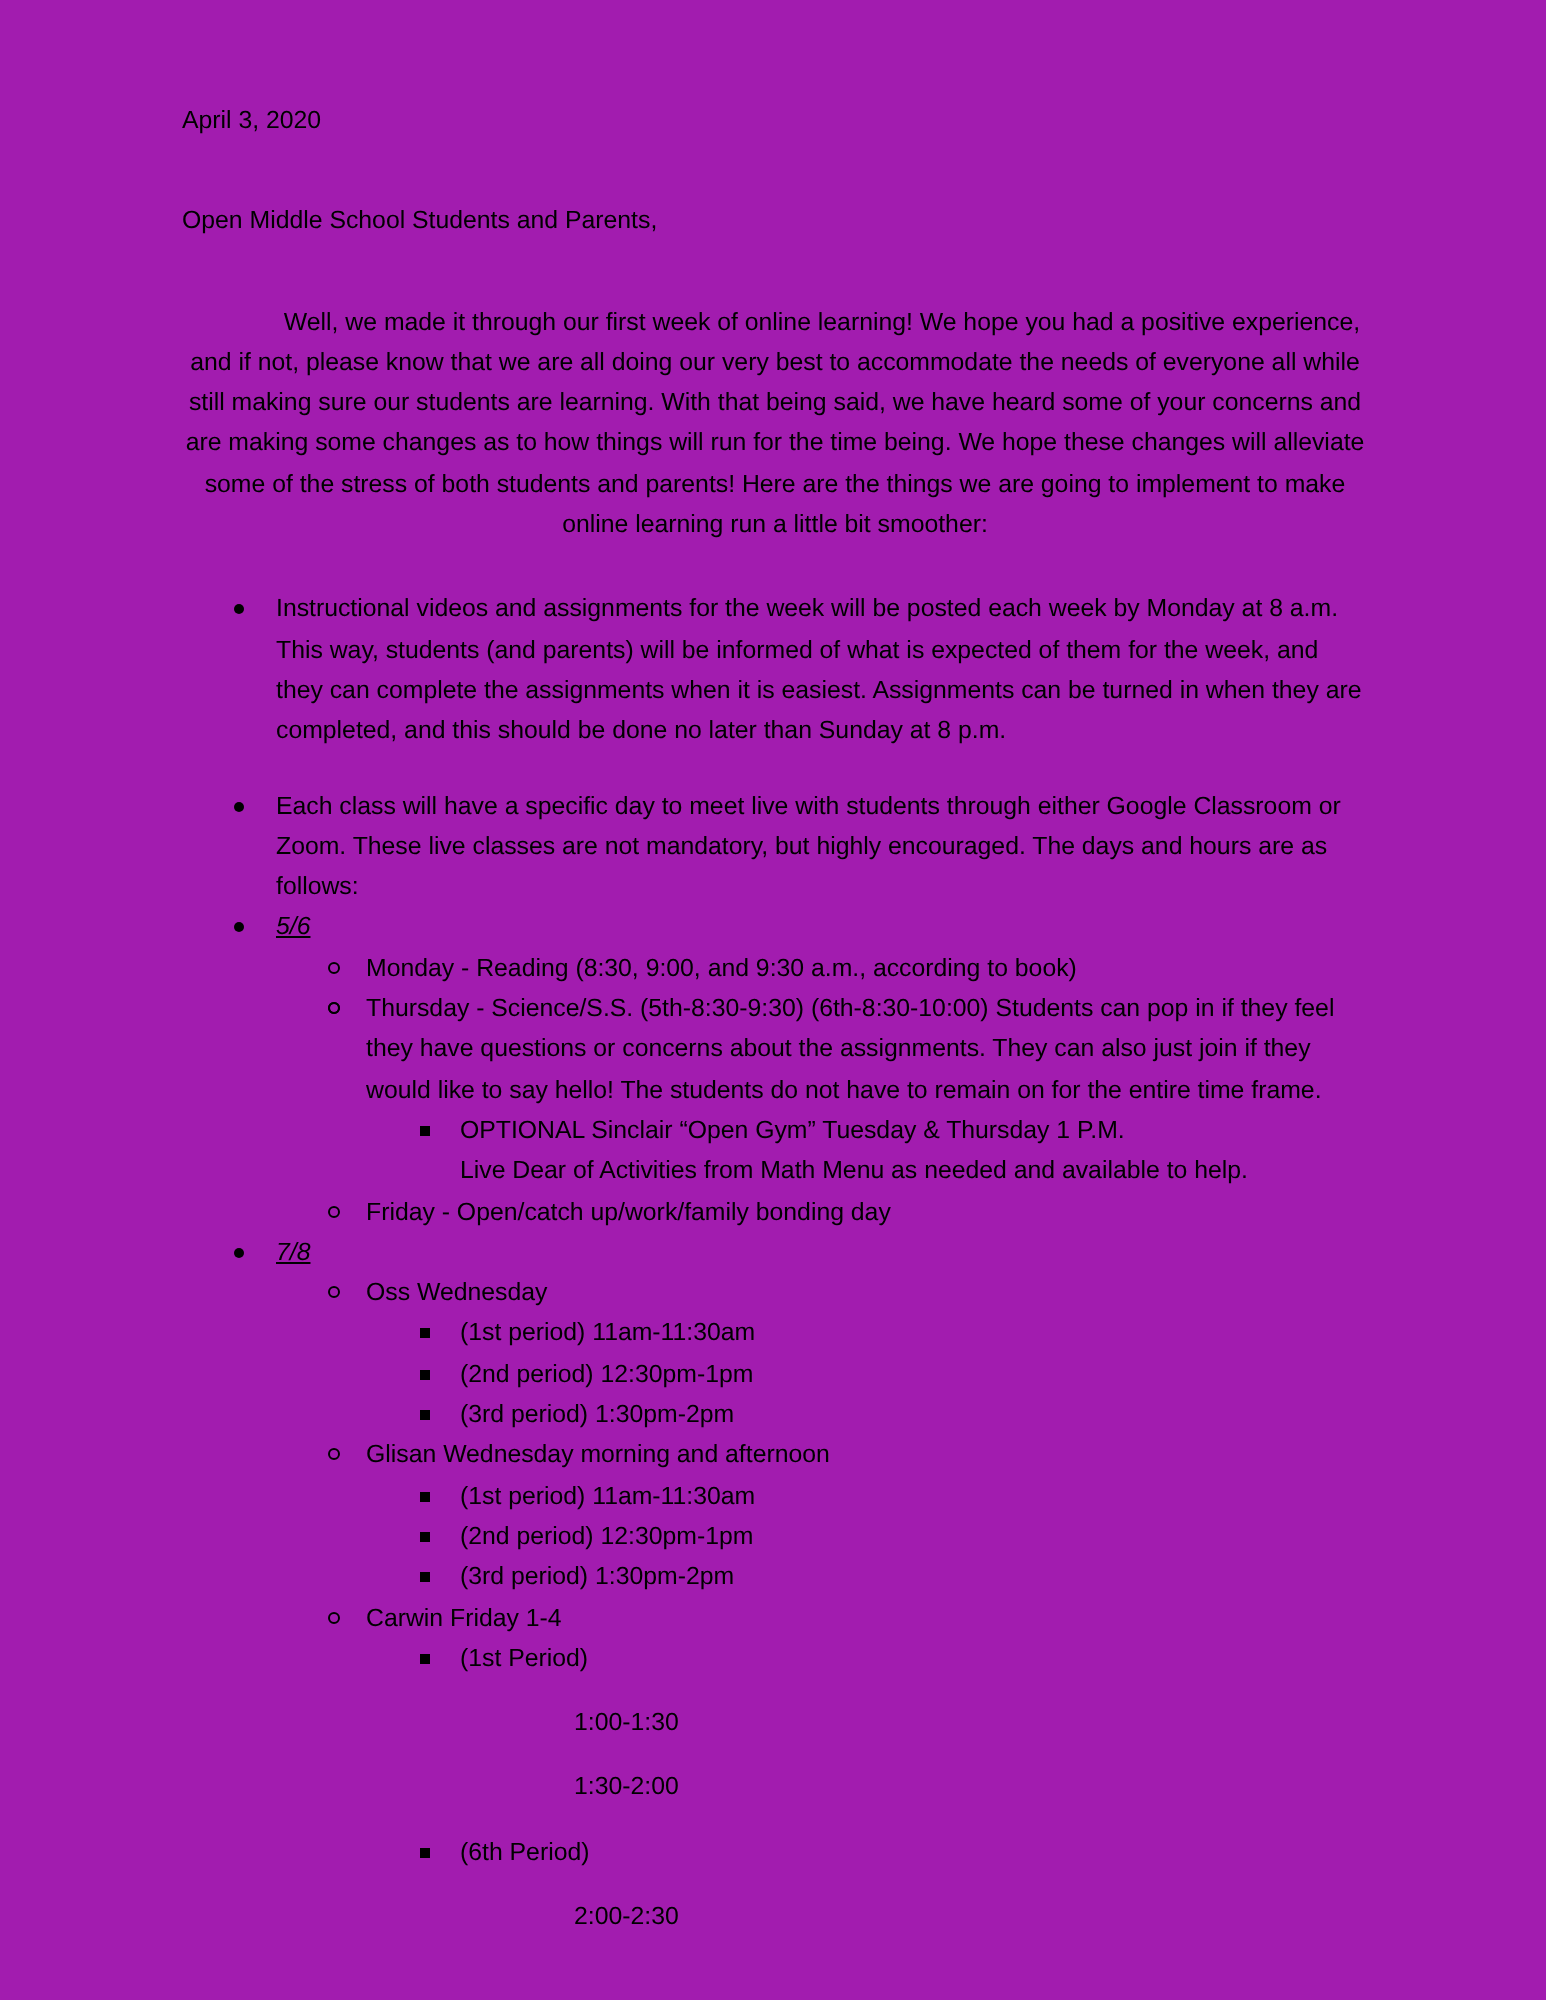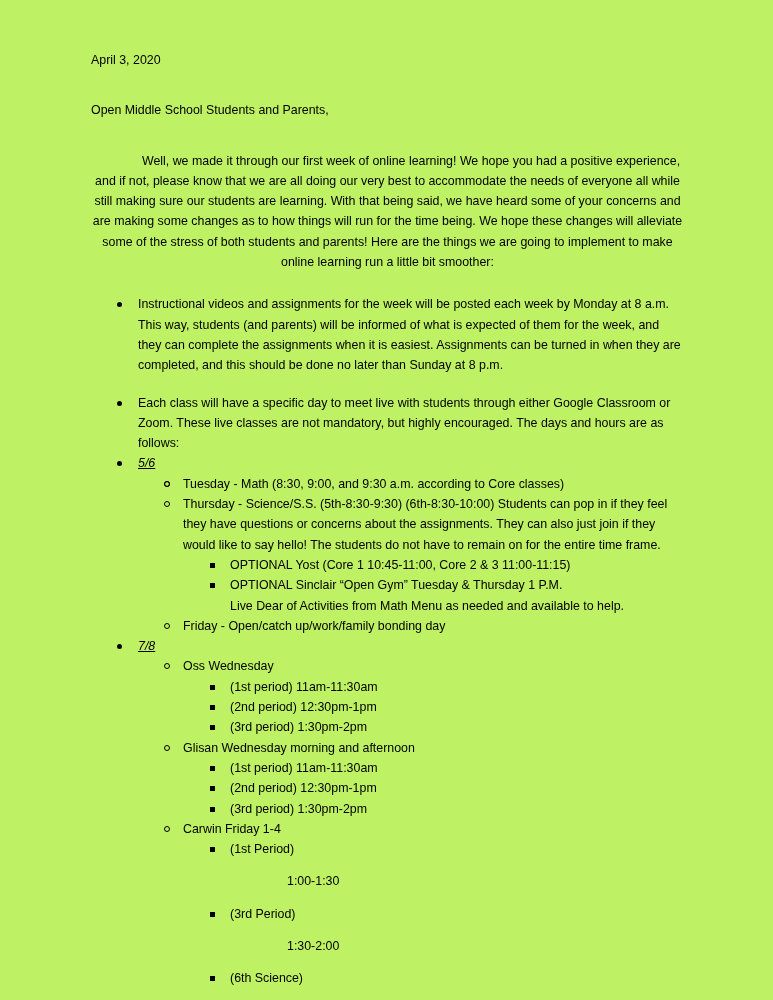--- a/index.html
+++ b/index.html
@@ -12,21 +12,21 @@
     width: 773px;
     height: 1000px;
     font-family: "Liberation Sans", sans-serif;
     color: #000000;
     -webkit-font-smoothing: none;
   }
   .page {
     position: relative;
     width: 773px;
     height: 1000px;
-    background: #bef264;
+    background: #a21caf;
     overflow: hidden;
   }
   
   .doc {
     position: absolute;
     left: 91px;
     top: 50px;
     width: 593px;
     font-size: 12.4px;
     line-height: 20.3px;
@@ -144,33 +144,32 @@
         <span>Each class will have a specific day to meet live with students through either Google Classroom or Zoom. These live classes are not mandatory, but highly encouraged. The days and hours are as follows:</span>
       </li>
 
       <li class="b1 tight">
         <span class="bullet-disc"></span>
         <span class="sect-label">5/6</span>
 
         <ul class="lvl2">
           <li class="b2">
             <span class="bullet-circle"></span>
-          </li>
-          <li class="b2">
-            <span class="bullet-circle"></span>
-            <span>Tuesday - Math (8:30, 9:00, and 9:30 a.m. according to Core classes)</span>
+            <span>Monday - Reading (8:30, 9:00, and 9:30 a.m., according to book)</span>
+          </li>
+          <li class="b2">
+            <span class="bullet-circle"></span>
           </li>
           <li class="b2">
             <span class="bullet-circle"></span>
             <span>Thursday - Science/S.S. (5th-8:30-9:30) (6th-8:30-10:00) Students can pop in if they feel they have questions or concerns about the assignments. They can also just join if they would like to say hello! The students do not have to remain on for the entire time frame.</span>
 
             <ul class="lvl3">
               <li class="b3">
                 <span class="bullet-square"></span>
-                <span>OPTIONAL Yost (Core 1 10:45-11:00, Core 2 &amp; 3 11:00-11:15)</span>
               </li>
               <li class="b3">
                 <span class="bullet-square"></span>
                 <span>OPTIONAL Sinclair “Open Gym” Tuesday &amp; Thursday 1 P.M.</span>
                 <span class="cont-line">Live Dear of Activities from Math Menu as needed and available to help.</span>
               </li>
             </ul>
           </li>
 
           <li class="b2">
@@ -227,31 +226,25 @@
           <li class="b2">
             <span class="bullet-circle"></span>
             <span>Carwin Friday 1-4</span>
             <ul class="lvl3">
               <li class="b3">
                 <span class="bullet-square"></span>
                 <span>(1st Period)</span>
               </li>
             </ul>
             <p class="loose-time">1:00-1:30</p>
-            <ul class="lvl3">
-              <li class="b3">
-                <span class="bullet-square"></span>
-                <span>(3rd Period)</span>
-              </li>
-            </ul>
             <p class="loose-time">1:30-2:00</p>
             <ul class="lvl3">
               <li class="b3">
                 <span class="bullet-square"></span>
-                <span>(6th Science)</span>
+                <span>(6th Period)</span>
               </li>
             </ul>
             <p class="loose-time">2:00-2:30</p>
           </li>
 
         </ul>
       </li>
 
     </ul>
   </div>

